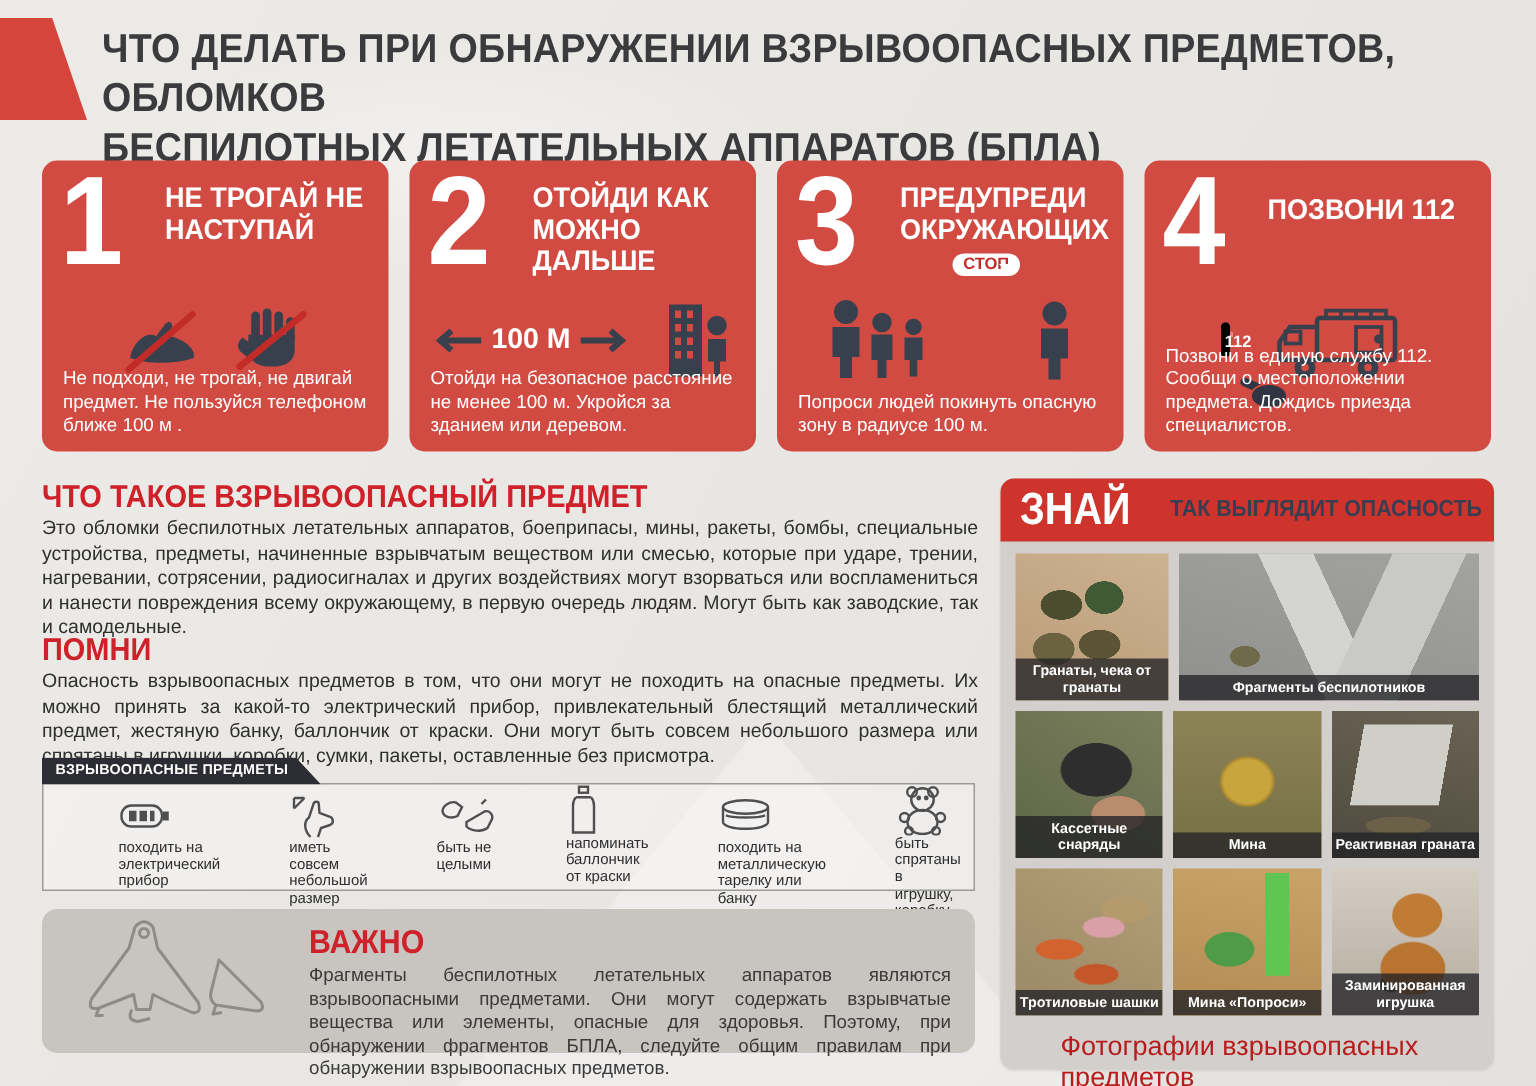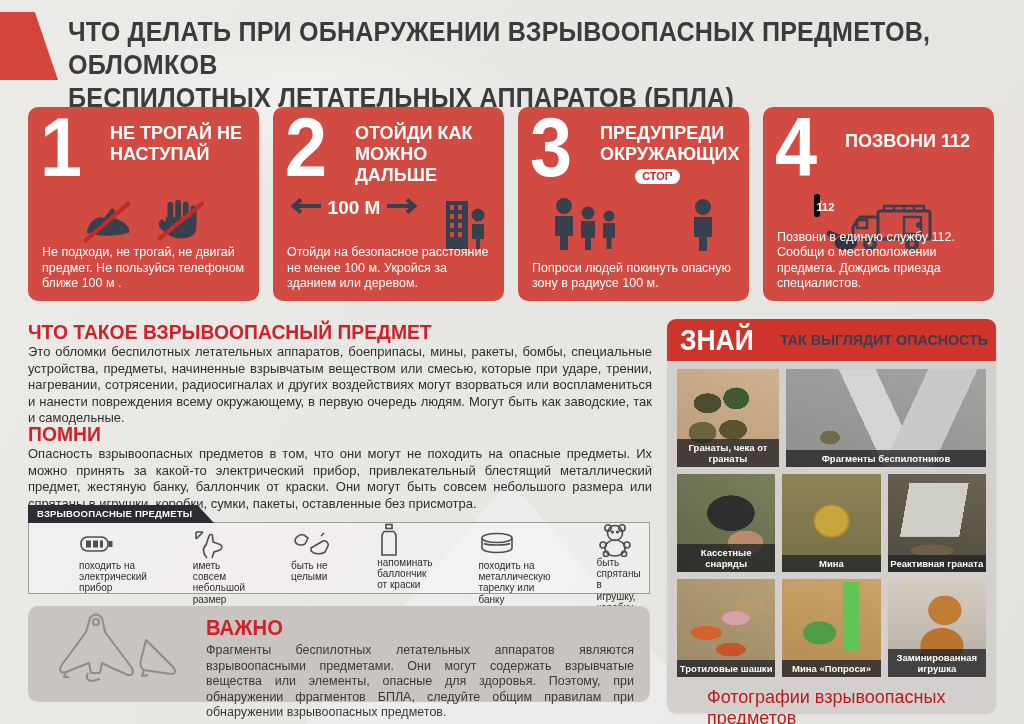--- a/index.html
+++ b/index.html
@@ -25,21 +25,21 @@
   
   .cards { position:absolute; left:28px; top:107px; width:966px; height:194px;
     display:grid; grid-template-columns:repeat(4,1fr); gap:14px; }
   .card { position:relative; background:#d14b42; border-radius:10px; color:#fff; }
   .card-number { position:absolute; left:12px; top:-4px; font-size:84px; font-weight:800;
     line-height:1.05; transform:scaleX(0.9); transform-origin:left top; }
   .card-title { position:absolute; left:82px; top:16px; width:146px; font-size:19px;
     font-weight:800; line-height:1.1; text-transform:uppercase;
     transform:scaleX(0.95); transform-origin:left top; }
   .card-icons { position:absolute; left:0; right:0; top:90px; height:60px;
-    display:flex; justify-content:center; gap:16px; }
+    display:flex; align-items:center; justify-content:center; gap:16px; }
   .card-desc { position:absolute; left:14px; right:10px; bottom:10px;
     font-size:12.5px; line-height:1.22; }
 
   .dist-label { font-size:19px; font-weight:800; }
   .stop-bubble { position:relative; background:#fff; border-radius:9px; padding:1px 7px 2px;
     color:#c22b28; font-weight:800; font-size:11px; align-self:flex-start; margin-top:-28px; }
   .stop-bubble::after { content:""; position:absolute; left:70%; bottom:-6px;
     border:7px solid transparent; border-top-color:#fff; border-right-width:2px; }
   .phone-body { position:relative; width:34px; height:52px; background:#0c4a6e;
     border-radius:6px; border:3px solid #000000;margin-top:28px; }

